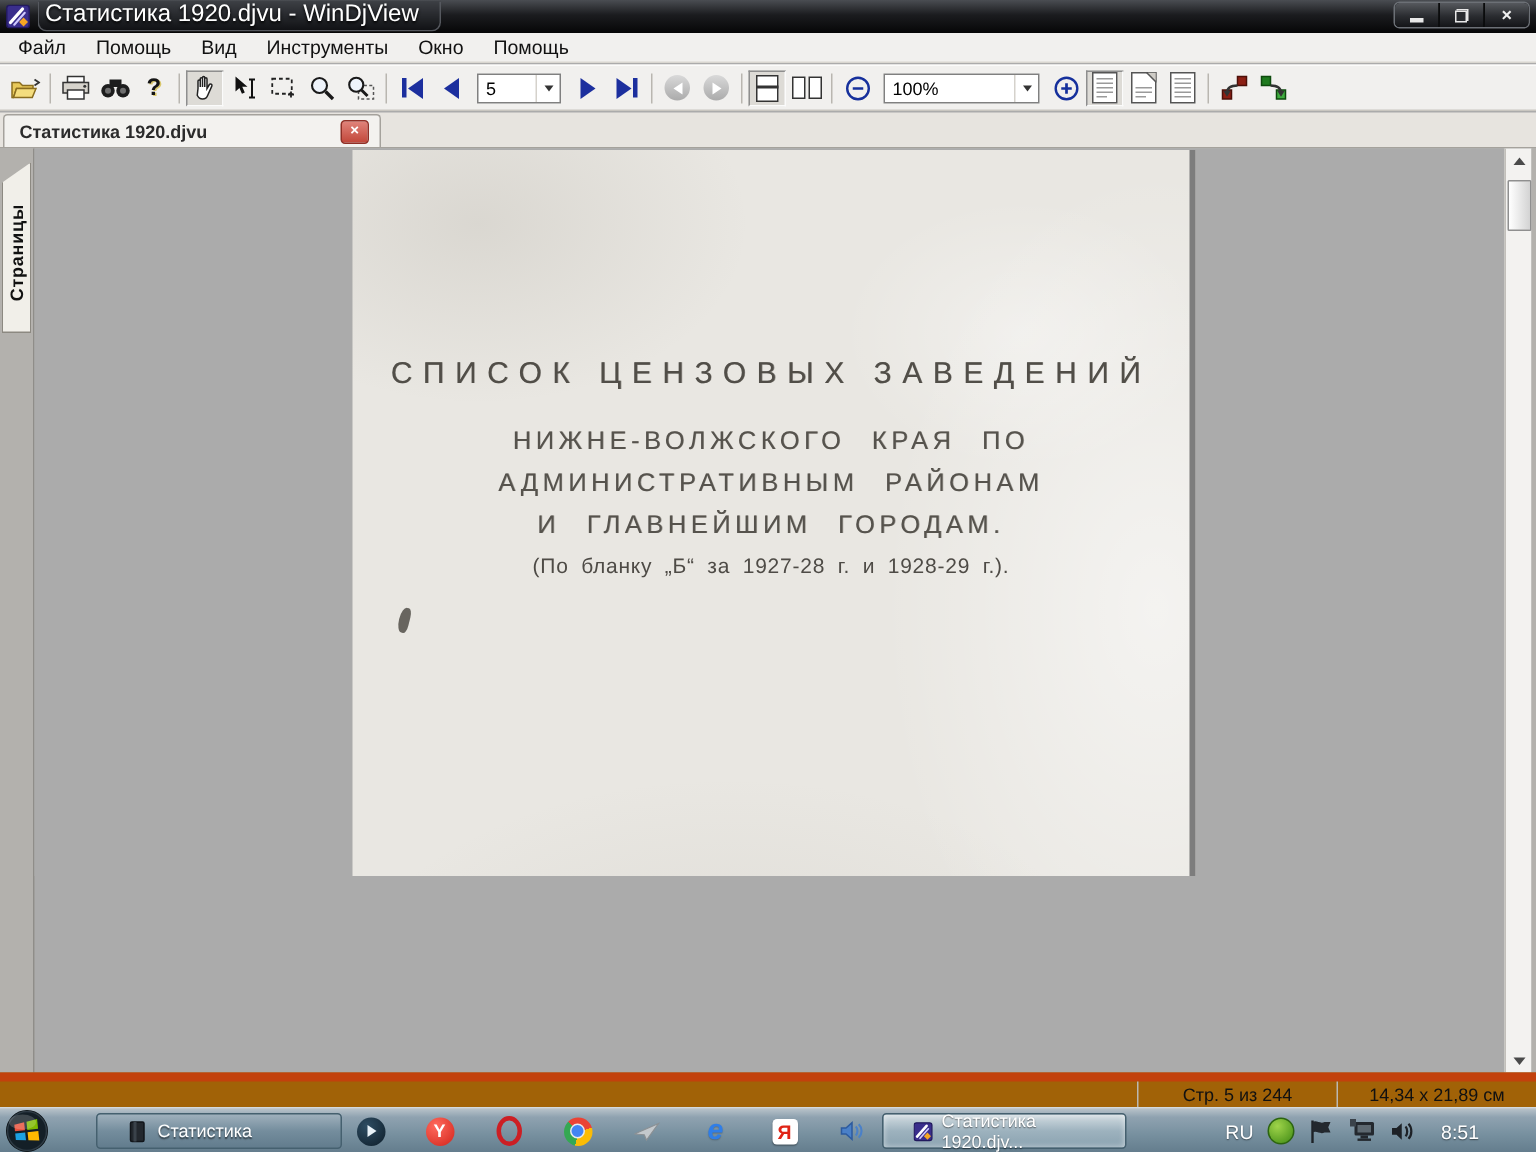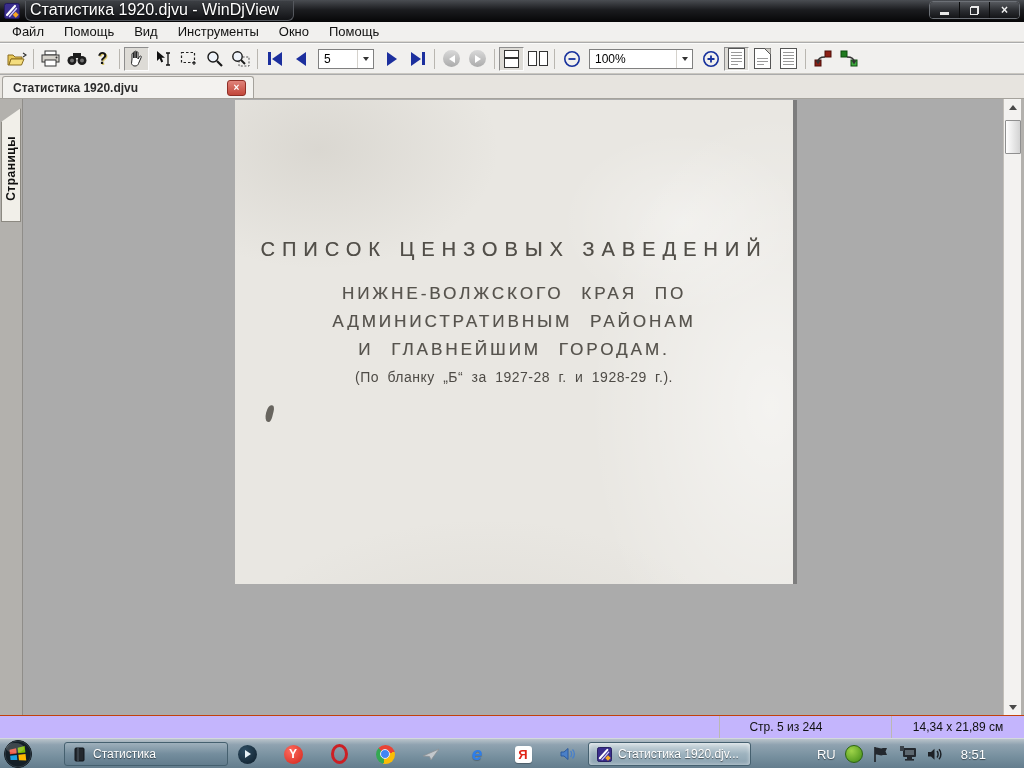--- a/index.html
+++ b/index.html
@@ -101,33 +101,33 @@
   .sb-btn{width:17px;height:16px;display:flex;align-items:center;justify-content:center;}
   .sb-up{position:absolute;top:0;}
   .sb-dn{position:absolute;bottom:0;}
   .tri-up{width:0;height:0;border-left:4px solid transparent;border-right:4px solid transparent;border-bottom:5px solid #4a4a4a;}
   .tri-down{width:0;height:0;border-left:4px solid transparent;border-right:4px solid transparent;border-top:5px solid #4a4a4a;}
   .sb-thumb{position:absolute;top:21px;left:1px;width:14px;height:32px;border:1px solid #8f8f8f;
     background:linear-gradient(90deg,#ffffff,#d3d3d3);border-radius:1px;}
   .rightframe{position:absolute;right:0;top:0;width:3px;height:616px;background:#b3b1ad;}
 
   
-  .statusbar{position:absolute;left:0;top:715px;width:1024px;height:23px;background:#c4b5fd;
-    border-top:1px solid #c2410c;display:flex;align-items:stretch;box-sizing:border-box;font-size:12px;color:#111;gap:39px;}
+  .statusbar{position:absolute;left:0;top:715px;width:1024px;height:23px;background:#a16207;
+    border-top:6px solid #c2410c;display:flex;align-items:stretch;box-sizing:border-box;font-size:12px;color:#111;}
   .statusbar .fill{flex:1;}
   .statcell{width:132px;border-left:1px solid #bbb8b2;display:flex;align-items:center;justify-content:center;}
 
   
   .taskbar{position:absolute;left:0;top:738px;width:1024px;height:30px;
     background:linear-gradient(180deg,#b9c3ca 0%,#8fa2b0 20%,#77909f 60%,#647d8d 100%);
     border-top:1px solid #d3d9dd;box-sizing:border-box;}
   .startorb{position:absolute;left:3px;top:0px;width:30px;height:30px;}
   .tkbtn{position:absolute;top:3px;height:24px;border-radius:3px;border:1px solid #45606f;
     background:linear-gradient(#9fb0bc,#748d9d 50%,#627c8d);display:flex;align-items:center;gap:6px;
-    padding:0 8px;box-sizing:border-box;color:#fff;font-size:12px;text-shadow:0 1px 1px rgba(0,0,0,.55);}
+    padding:0 20px;box-sizing:border-box;color:#fff;font-size:12px;text-shadow:0 1px 1px rgba(0,0,0,.55);}
   .tkbtn.active{background:linear-gradient(#d3dde2,#9db2be 50%,#8aa2b0);box-shadow:inset 0 0 4px rgba(255,255,255,.6);}
   .ql{position:absolute;top:4px;display:flex;gap:24px;align-items:center;}
   .qlicon{width:22px;height:22px;display:flex;align-items:center;justify-content:center;}
   .icon-media{width:19px;height:19px;border-radius:50%;background:radial-gradient(circle at 35% 30%,#2e4d63,#0d1d29);display:flex;align-items:center;justify-content:center;}
   .icon-media .p{width:0;height:0;border-top:4px solid transparent;border-bottom:4px solid transparent;border-left:6px solid #e8f2f8;margin-left:2px;}
   .icon-ybr{width:19px;height:19px;border-radius:50%;background:radial-gradient(circle at 35% 30%,#ff6a5e,#d2241a);
     color:#fff;font-weight:bold;font-size:12px;display:flex;align-items:center;justify-content:center;}
   .icon-opera{width:15px;height:17px;border:3px solid #cc1f24;border-radius:50%;box-sizing:content-box;width:11px;height:14px;}
   .icon-chrome{width:19px;height:19px;border-radius:50%;
     background:conic-gradient(from -45deg,#ea4335 0 33%,#fbbc05 33% 66%,#34a853 66% 100%);

